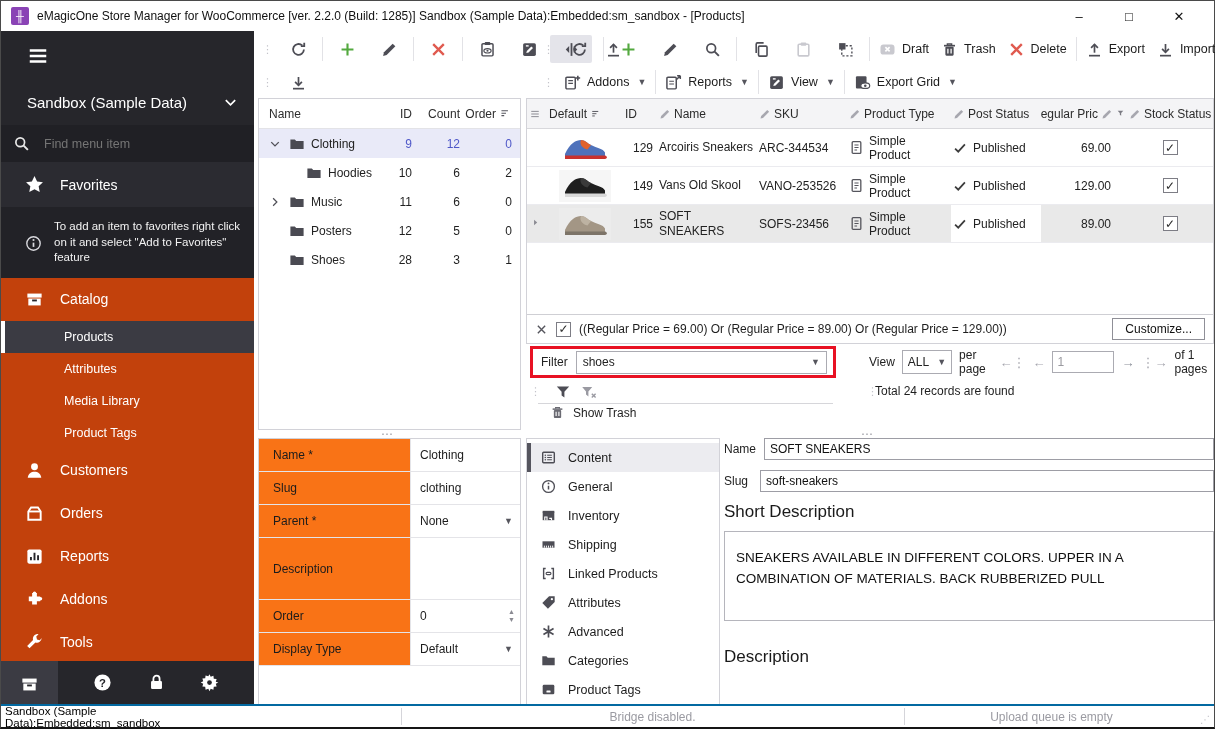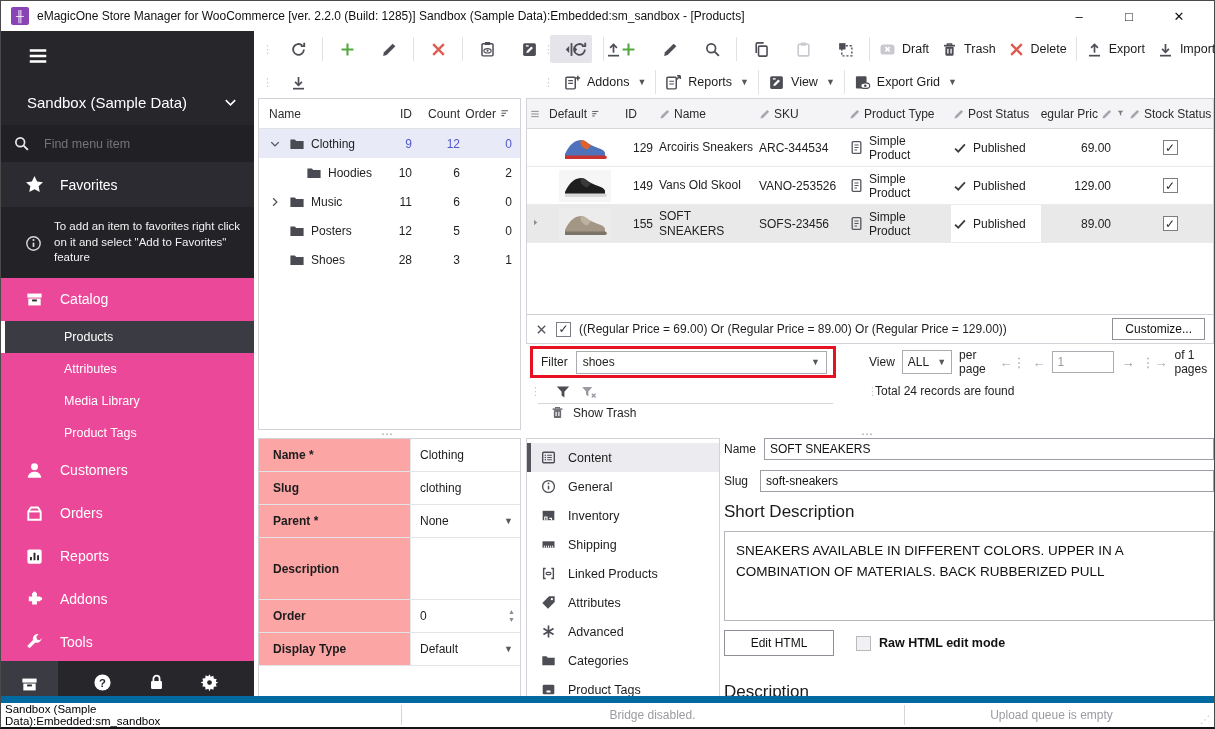--- a/index.html
+++ b/index.html
@@ -17,21 +17,21 @@
 
   
   .sidebar{position:absolute;left:0;top:30px;width:253px;height:676px;background:#26262b;color:#fff;box-sizing:border-box;}
   .sb-burger{padding:14px 0 10px 26px;}
   .sb-store{display:flex;align-items:center;padding:14px 16px 14px 26px;font-size:15px;background:#26262b;}
   .sb-store .chev{margin-left:auto;}
   .sb-search{display:flex;align-items:center;gap:12px;background:#202025;padding:10px 0 10px 12px;}
   .sb-search input{background:transparent;border:none;outline:none;color:#9a9aa2;font-size:12.5px;font-family:"Liberation Sans",sans-serif;width:170px;}
   .sb-fav{display:flex;align-items:center;gap:16px;padding:13px 0 13px 24px;font-size:14px;background:#2b2b31;}
   .sb-hint{display:flex;gap:12px;padding:12px 14px 12px 24px;font-size:11.5px;line-height:1.35;background:#222227;color:#f2f2f2;}
-  .sb-items{background:#ec4899;}
+  .sb-items{background:#c2410c;}
   .sb-item{display:flex;align-items:center;gap:16px;height:43px;padding-left:24px;font-size:14px;position:relative;cursor:default;}
   .sb-sub{height:32px;padding-left:63px;font-size:12.5px;}
   .sb-item.sel{background:#3b3b43;}
   .sb-item.sel::before{content:"";position:absolute;left:0;top:0;bottom:0;width:4px;background:#fff;}
   .sb-bottom{position:absolute;left:0;bottom:0;width:100%;height:46px;display:flex;align-items:center;background:#26262b;}
   .sb-tile{width:57px;height:46px;display:flex;align-items:center;justify-content:center;}
   .sb-tile.sel{background:#3b3b43;}
   .sb-bottom .spread{flex:1;display:flex;justify-content:space-evenly;align-items:center;}
 
   
@@ -94,43 +94,43 @@
   .pager .sel-small{border:1px solid #ababb2;height:22px;display:flex;align-items:center;padding:0 5px;gap:6px;}
   .pg-arrow{color:#a6a6ae;font-size:13px;}
   .pg-input{width:52px;height:20px;border:1px solid #ababb2;font-size:12px;padding:0 4px;color:#9a9aa0;font-family:"Liberation Sans",sans-serif;}
   .funnel-row{position:absolute;left:525px;top:379px;width:688px;height:23px;display:flex;align-items:center;}
   .funnel-line{position:absolute;left:12px;top:23px;width:295px;border-bottom:1px solid #d6d6da;}
   .total-txt{position:absolute;left:349px;top:4px;color:#1e1e1e;}
   .trash-row{position:absolute;left:549px;top:404px;display:flex;align-items:center;gap:8px;color:#1e1e1e;}
 
   
   .form-row{display:flex;border-bottom:1px solid #e4e4e8;box-sizing:border-box;}
-  .form-label{width:152px;background:#fca5a5;display:flex;align-items:center;padding-left:14px;font-weight:bold;color:#1c1c1c;box-sizing:border-box;border-right:1px solid #e4e4e8;}
+  .form-label{width:152px;background:#f97316;display:flex;align-items:center;padding-left:14px;font-weight:normal;color:#1c1c1c;box-sizing:border-box;border-right:1px solid #e4e4e8;}
   .form-val{flex:1;display:flex;align-items:center;padding-left:9px;position:relative;color:#1c1c1c;}
   .form-val .caret{position:absolute;right:7px;}
   .spin{position:absolute;right:5px;display:flex;flex-direction:column;color:#8a8a92;font-size:7px;line-height:1.1;}
 
   
   .ptab{display:flex;align-items:center;gap:12px;height:29px;padding-left:14px;position:relative;color:#1c1c1c;font-size:12.5px;}
   .ptab .ic{color:#4d4d55;}
   .ptab.sel{background:#ececf0;}
   .ptab.sel::before{content:"";position:absolute;left:0;top:0;bottom:0;width:4px;background:#55555e;}
 
   
   .detail{position:absolute;left:723px;top:437px;width:490px;height:268px;background:#fff;}
   .d-row{display:flex;align-items:center;gap:8px;margin-bottom:10px;}
   .d-row input{flex:1;height:20px;border:1px solid #9d9da5;font-size:12px;padding:0 5px;font-family:"Liberation Sans",sans-serif;color:#111;}
   .d-heading{font-size:17px;color:#1a1a1a;margin:8px 0 9px 0;}
-  .d-descbox{border:1px solid #b5b5bc;height:90px;padding:9px 11px;box-sizing:border-box;font-size:13.5px;line-height:1.55;color:#111;}
+  .d-descbox{border:1px solid #b5b5bc;height:90px;padding:16px 11px;box-sizing:border-box;font-size:13.5px;line-height:1.55;color:#111;}
   .d-btnrow{display:flex;align-items:center;gap:22px;margin-top:9px;}
   .d-btnrow .btn{width:110px;text-align:center;padding:5px 0;}
   .rawlbl{font-weight:bold;font-size:12.5px;color:#111;}
 
   
-  .statusbar{position:absolute;left:0;bottom:0;right:0;height:31px;background:#fff;border-top:7px solid #0369a1;box-sizing:border-box;}
+  .statusbar{position:absolute;left:0;bottom:0;right:0;height:23px;background:#fff;border-top:2px solid #0369a1;box-sizing:border-box;}
   .sb-left-status{position:absolute;left:0;top:0;bottom:0;width:253px;display:flex;align-items:center;padding-left:4px;font-size:11.5px;color:#000;box-sizing:border-box;}
   .st-div{position:absolute;top:2px;bottom:2px;width:1px;background:#d5d5da;}
   .st-txt{position:absolute;top:0;bottom:0;display:flex;align-items:center;justify-content:center;color:#9b9ba2;}
   .grip{position:absolute;right:3px;bottom:2px;color:#c3c3ca;font-size:10px;letter-spacing:1px;}
 </style>
 </head>
 <body>
 
 <div class="window">
 
@@ -1020,27 +1020,20 @@
     <div class="d-row">
       <span>Name</span>
       <input value="SOFT SNEAKERS" style="">
     </div>
     <div class="d-row">
       <span style="width:28px;">Slug</span>
       <input value="soft-sneakers" style="">
     </div>
     <div class="d-heading">Short Description</div>
     <div class="d-descbox">SNEAKERS AVAILABLE IN DIFFERENT COLORS. UPPER IN A COMBINATION OF MATERIALS. BACK RUBBERIZED PULL</div>
-    <div class="d-btnrow">
-      <button class="btn">Edit HTML</button>
-      <span style="display:flex;align-items:center;gap:8px;">
-        <span class="checkbox empty"></span>
-        <span class="rawlbl">Raw HTML edit mode</span>
-      </span>
-    </div>
     <div class="d-heading" style="margin-top:26px;">Description</div>
   </div>
 
   <div class="statusbar">
     <div class="sb-left-status">Sandbox (Sample Data):Embedded:sm_sandbox</div>
     <div class="st-div" style="left:400px;"></div>
     <div class="st-div" style="left:903px;"></div>
     <div class="st-txt" style="left:400px;width:503px;">Bridge disabled.</div>
     <div class="st-txt" style="left:903px;width:295px;">Upload queue is empty</div>
     <div class="grip">⋰</div>

